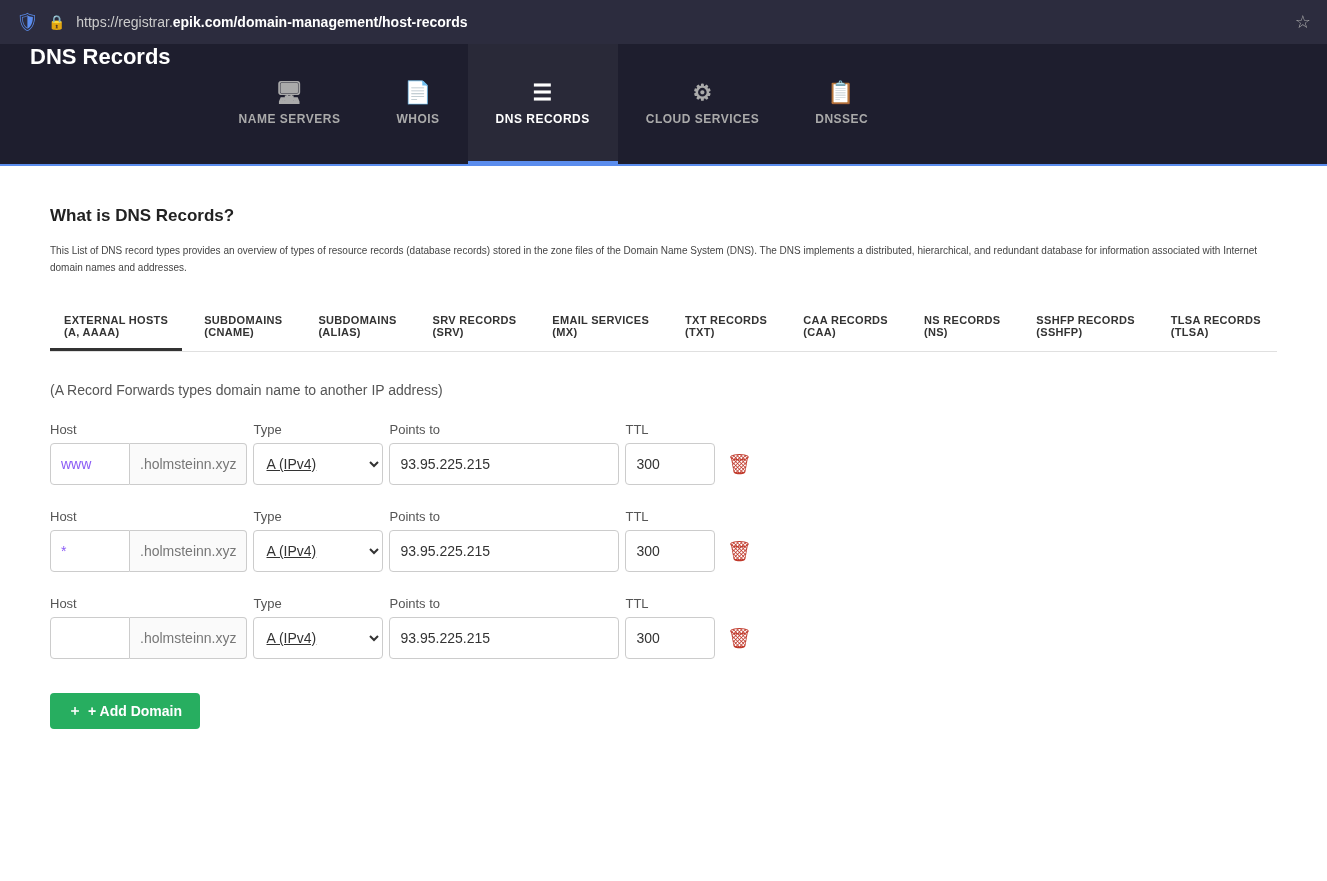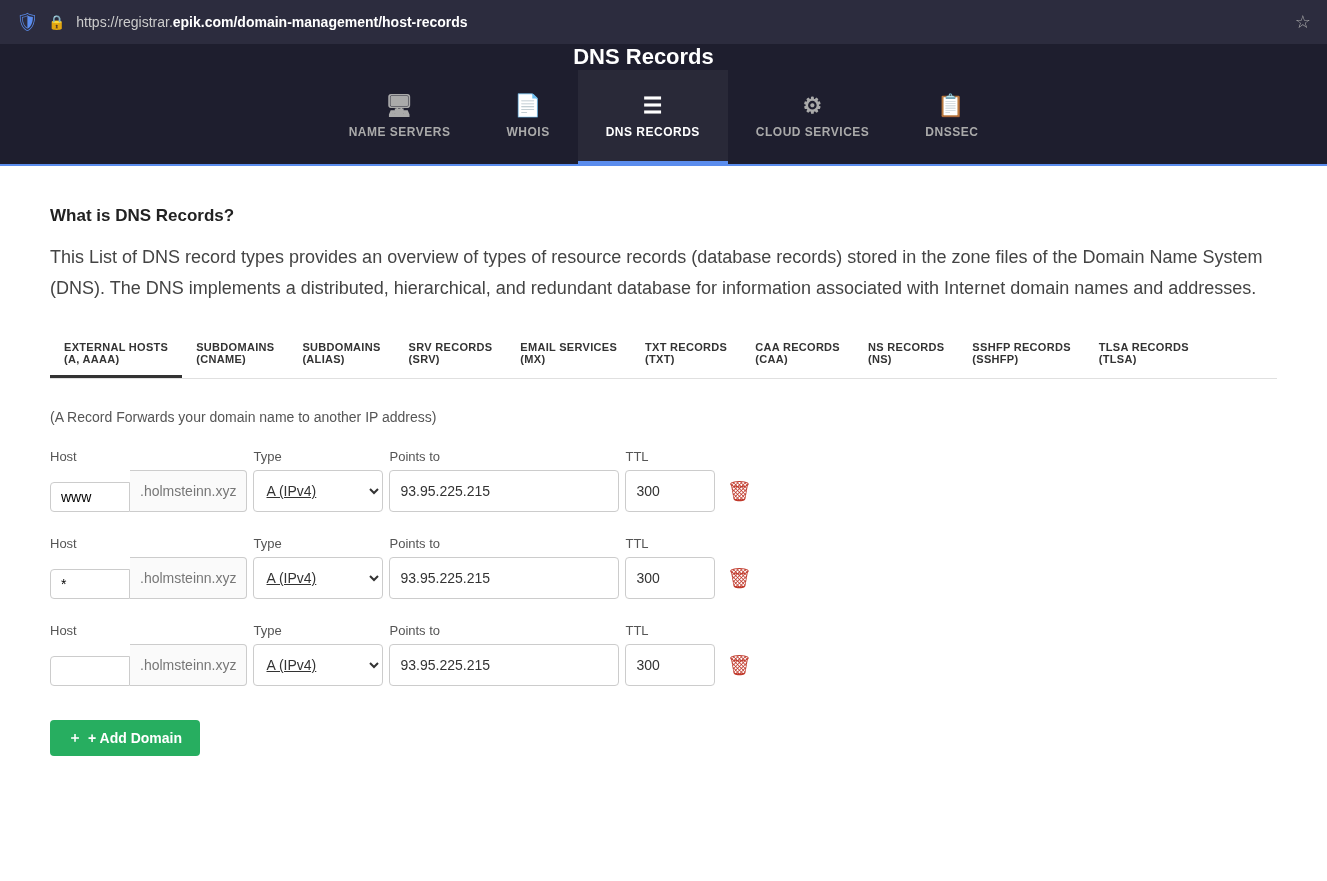--- a/index.html
+++ b/index.html
@@ -33,24 +33,23 @@
     }
     .address-bar .star-icon {
       color: #aaa;
       font-size: 18px;
     }
 
     
     .header {
       background: #1e1e2e;
       display: flex;
-      align-items: center;
+      align-items: flex-start;
       padding: 0 30px;
       height: 120px;
-      flex-direction: column;
     }
     .header .logo {
       color: #fff;
       font-size: 22px;
       font-weight: bold;
       flex: 0 0 auto;
       margin-right: 40px;
     }
     .header nav {
       display: flex;
@@ -95,31 +94,31 @@
       min-height: calc(881px - 44px - 120px - 2px);
     }
 
     .section-title {
       font-size: 17px;
       font-weight: bold;
       color: #222;
       margin-bottom: 16px;
     }
     .section-desc {
-      font-size: 18px;
+      font-size: 10px;
       color: #444;
       line-height: 1.7;
       margin-bottom: 30px;
     }
 
     
     .tabs {
       display: flex;
       flex-wrap: wrap;
-      gap: 0;
+      gap: 8px;
       margin-bottom: 30px;
       border-bottom: 1px solid #e0e0e0;
       align-items: flex-end;
     }
     .tab {
       font-size: 11px;
       font-weight: 700;
       color: #333;
       padding: 8px 14px 10px;
       cursor: pointer;
@@ -151,26 +150,26 @@
       flex-direction: column;
       gap: 6px;
     }
     .field-label {
       font-size: 13px;
       color: #555;
       font-weight: 500;
     }
     .field-host-input {
       width: 80px;
-      height: 30px;
+      height: 42px;
       padding: 0 10px;
       border: 1px solid #ccc;
       border-radius: 4px;
       font-size: 14px;
-      color: #000000;
+      color: #8b5cf6;
     }
     .field-type-select {
       width: 130px;
       height: 42px;
       padding: 0 8px;
       border: 1px solid #ccc;
       border-radius: 4px;
       font-size: 14px;
       color: #333;
       background: #fff;
@@ -297,21 +296,21 @@
     <div class="tab">SRV RECORDS<br>(SRV)</div>
     <div class="tab">EMAIL SERVICES<br>(MX)</div>
     <div class="tab">TXT RECORDS<br>(TXT)</div>
     <div class="tab">CAA RECORDS<br>(CAA)</div>
     <div class="tab">NS RECORDS<br>(NS)</div>
     <div class="tab">SSHFP RECORDS<br>(SSHFP)</div>
     <div class="tab">TLSA RECORDS<br>(TLSA)</div>
   </div>
 
   
-  <div class="record-desc">(A Record Forwards your domain name to another IP address)</div>
+  <div class="record-desc">(A Record Forwards types domain name to another IP address)</div>
 
   
   <div class="record-row">
     <div class="field-group">
       <label class="field-label">Host</label>
       <div class="host-group">
         <input class="field-host-input" value="www" style="">
         <div class="field-domain-suffix">.holmsteinn.xyz</div>
       </div>
     </div>

